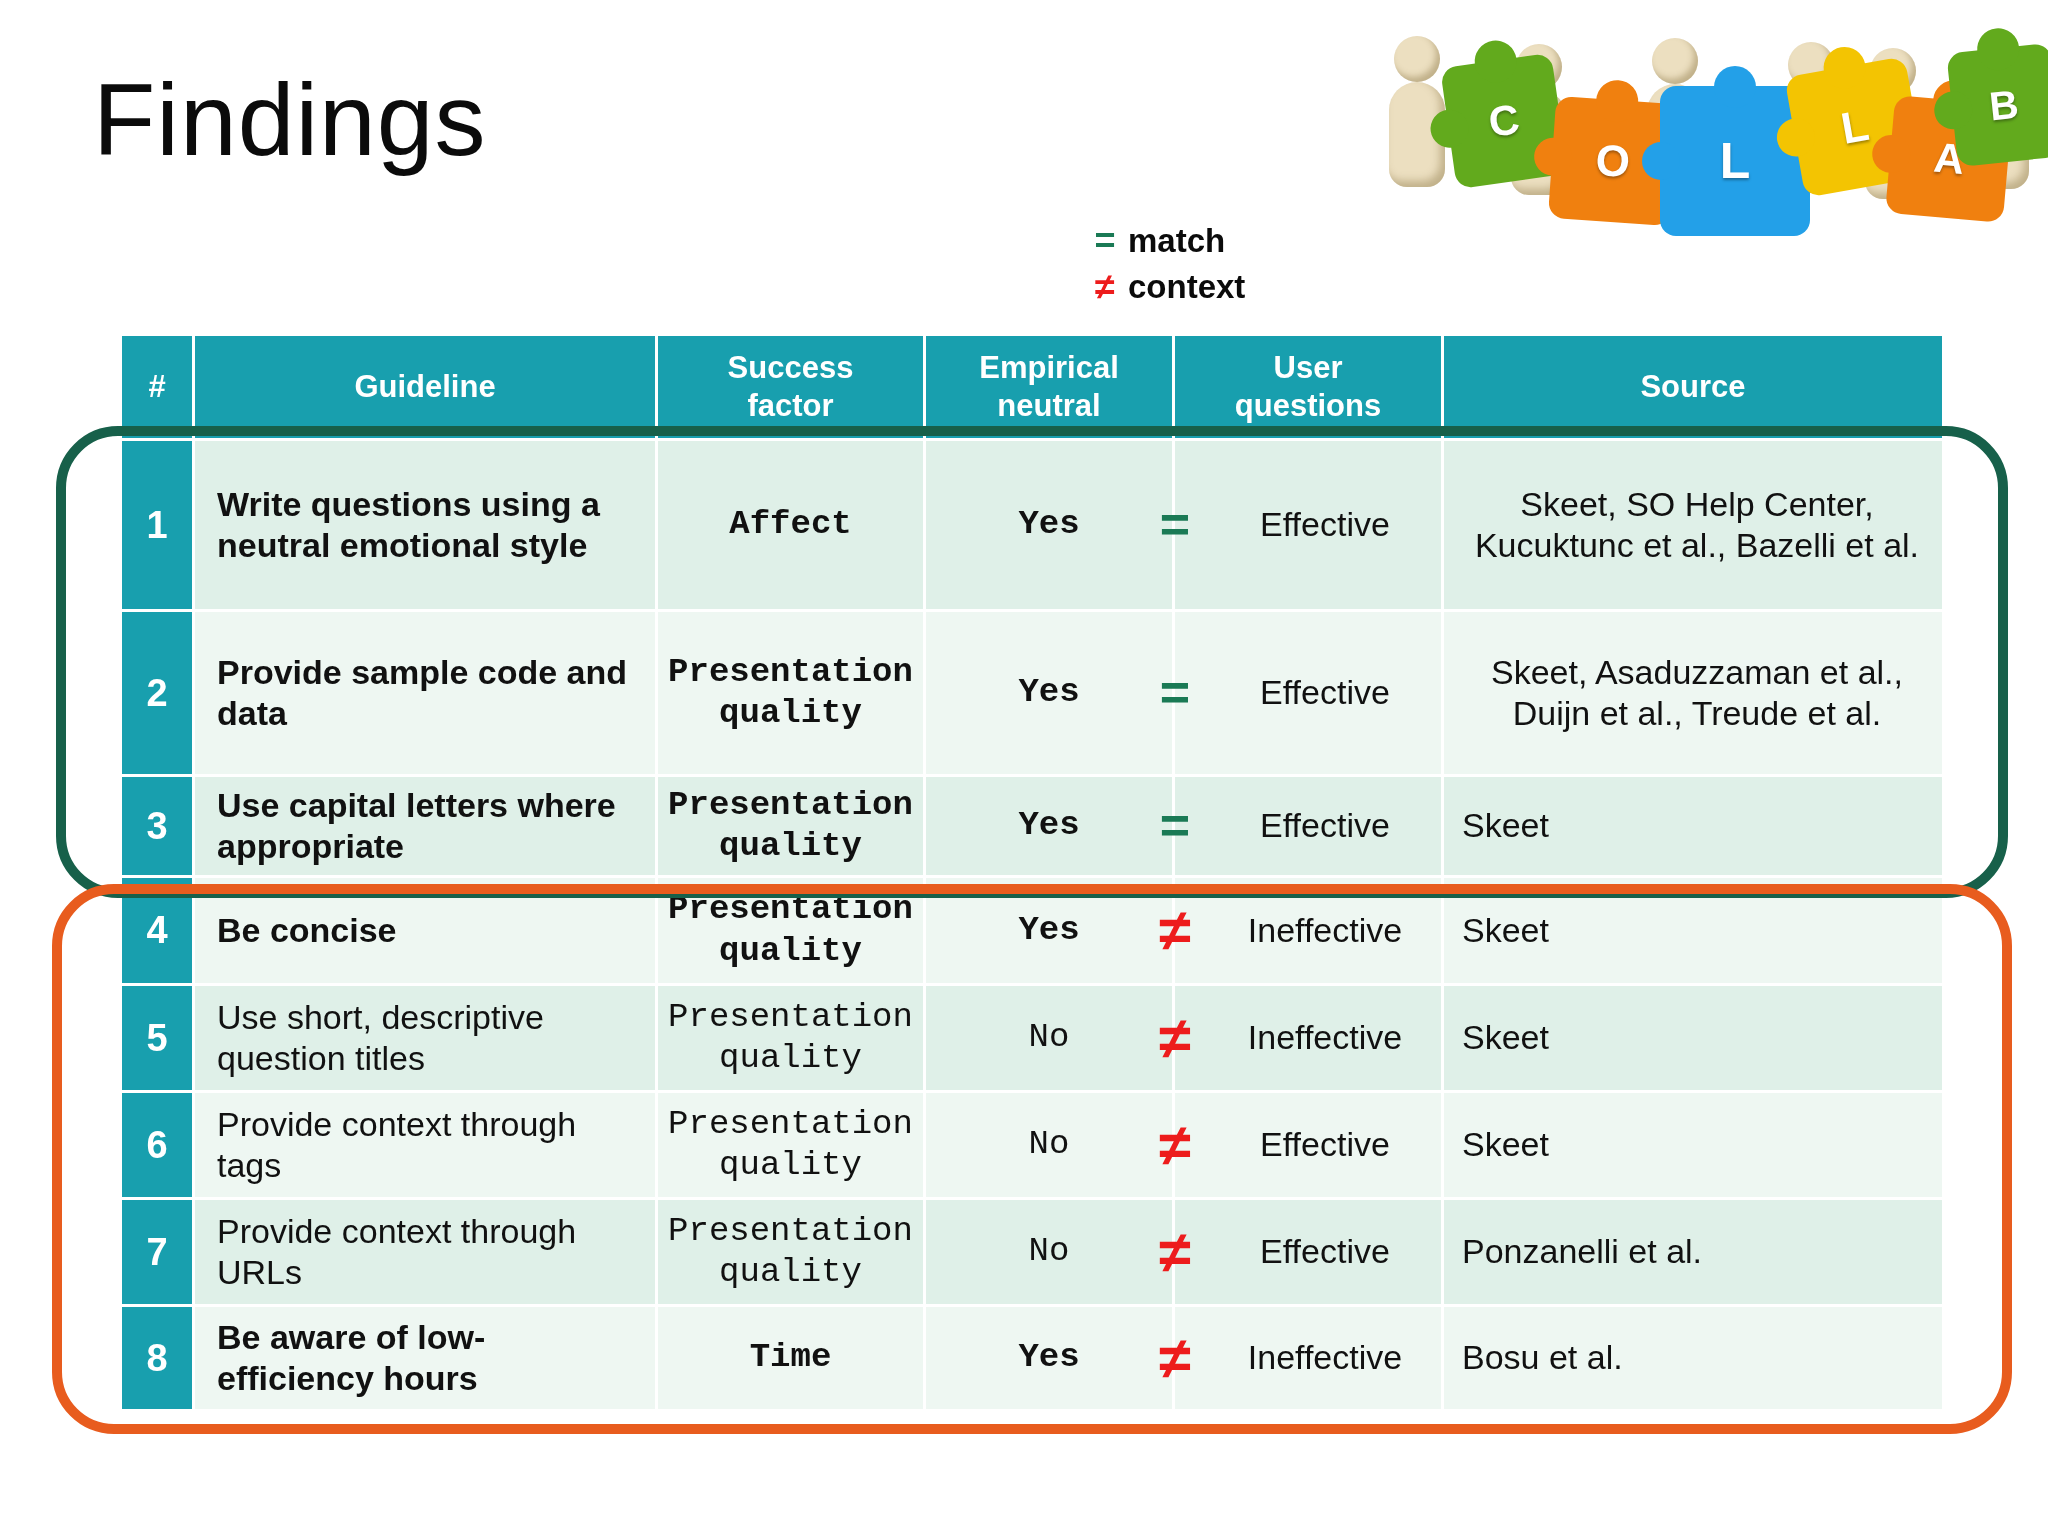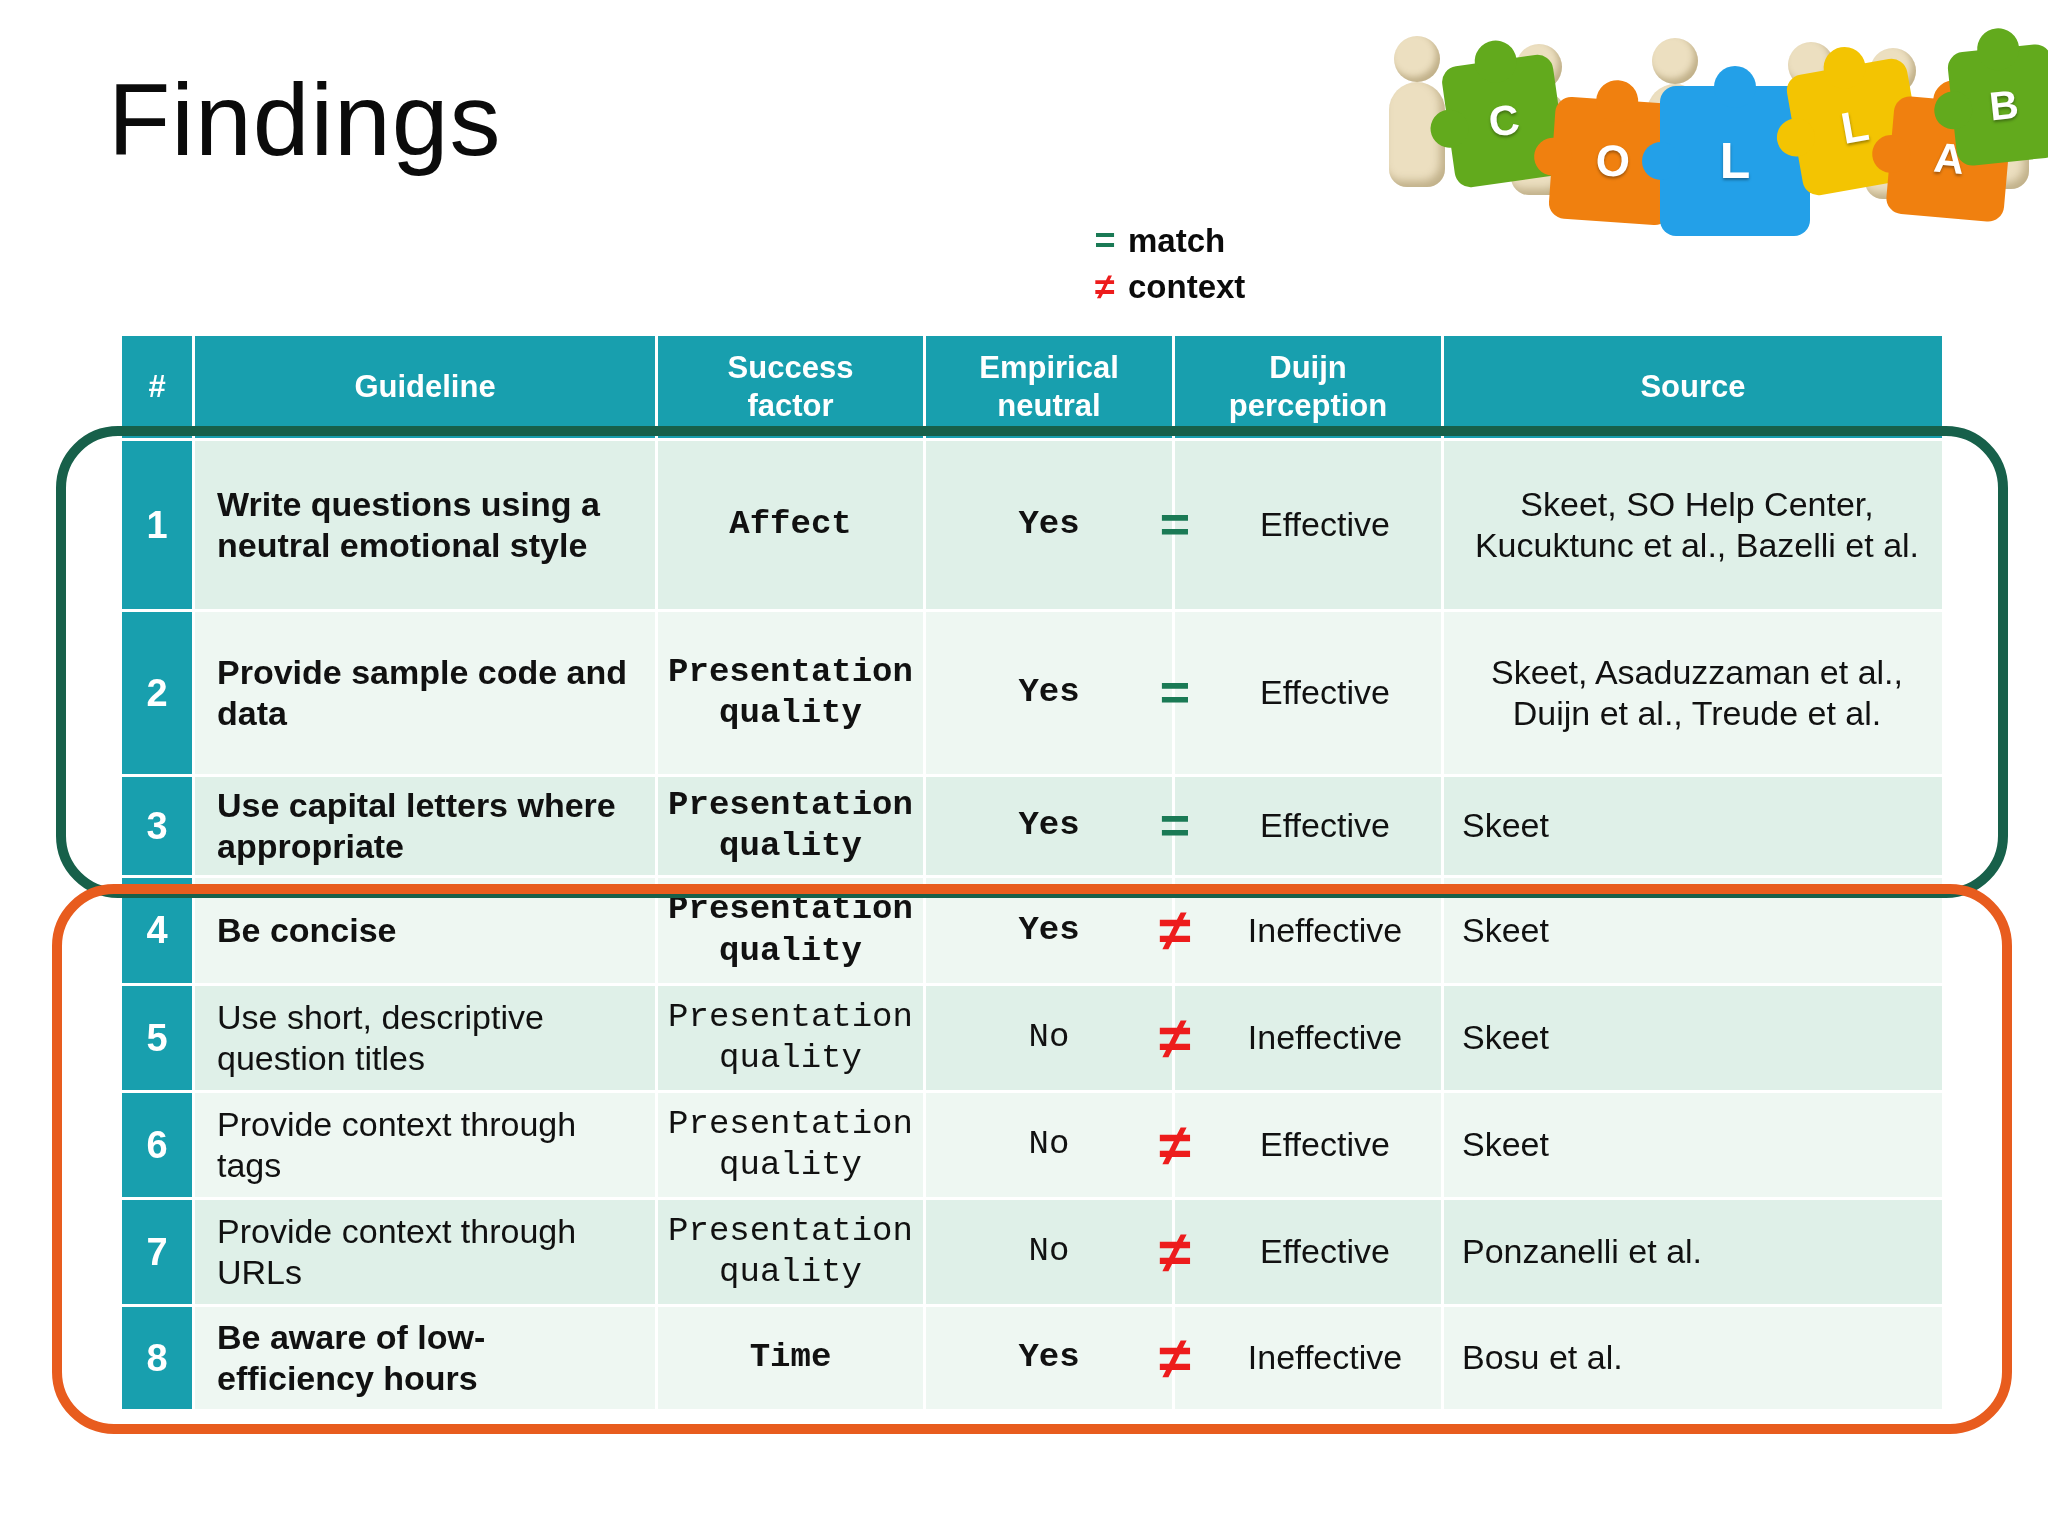--- a/index.html
+++ b/index.html
@@ -1,21 +1,21 @@
 <!DOCTYPE html>
 <html style="--header-teal: #189fae; --row-dark: #dff0e8; --row-light: #eef7f2; --match-green: #1a7a55; --mismatch-red: #ed1c1c; --outline-green: #17604a; --outline-orange: #e85c1e; --piece-green: #62aa1d; --piece-orange: #f0800f; --piece-blue: #23a0e8; --piece-yellow: #f3c402; --figure-beige: #ecdfc0;"><head>
 <meta charset="utf-8">
 <style>
   html,body{margin:0;padding:0;background:#fff;}
   .stage{
     position:relative;width:2048px;height:1536px;background:#ffffff;overflow:hidden;
     font-family:"Liberation Sans","DejaVu Sans",sans-serif;color:#111;
   }
   
-  .title{position:absolute;left:108px;top:62px;font-size:102px;font-weight:400;letter-spacing:1px;color:#0b0b0b;}
+  .title{position:absolute;left:93px;top:62px;font-size:102px;font-weight:400;letter-spacing:1px;color:#0b0b0b;}
 
   
   .logo{position:absolute;right:16px;top:8px;width:640px;height:220px;}
   .person{position:absolute;width:62px;height:158px;}
   .person::before{content:"";position:absolute;left:50%;top:0;transform:translateX(-50%);
     width:46px;height:46px;border-radius:50%;background:var(--figure-beige);box-shadow:inset -4px -5px 6px rgba(140,120,70,.45);}
   .person::after{content:"";position:absolute;left:50%;top:46px;transform:translateX(-50%);
     width:56px;height:105px;border-radius:28px 28px 18px 18px;background:var(--figure-beige);box-shadow:inset -5px -6px 8px rgba(140,120,70,.45);}
   .piece{position:absolute;border-radius:16px;display:flex;align-items:center;justify-content:center;}
   .piece::after{content:"";position:absolute;top:-20px;left:50%;transform:translateX(-50%);
@@ -117,21 +117,21 @@
       <div class="cell hcell wide">
           <span>Guideline</span>
         </div>
       <div class="cell hcell">
           <span>Success factor</span>
         </div>
       <div class="cell hcell">
           <span>Empirical neutral</span>
         </div>
       <div class="cell hcell">
-          <span>Duijn perception</span>
+          <span>User questions</span>
         </div>
       <div class="cell hcell wide">
           <span>Source</span>
         </div>
     </div>
 
     <div class="row dark bold">
       <div class="cell c-num">1</div>
       <div class="cell bcell c-guide">Write questions using a neutral emotional style</div>
       <div class="cell bcell c-sf">Affect</div>

